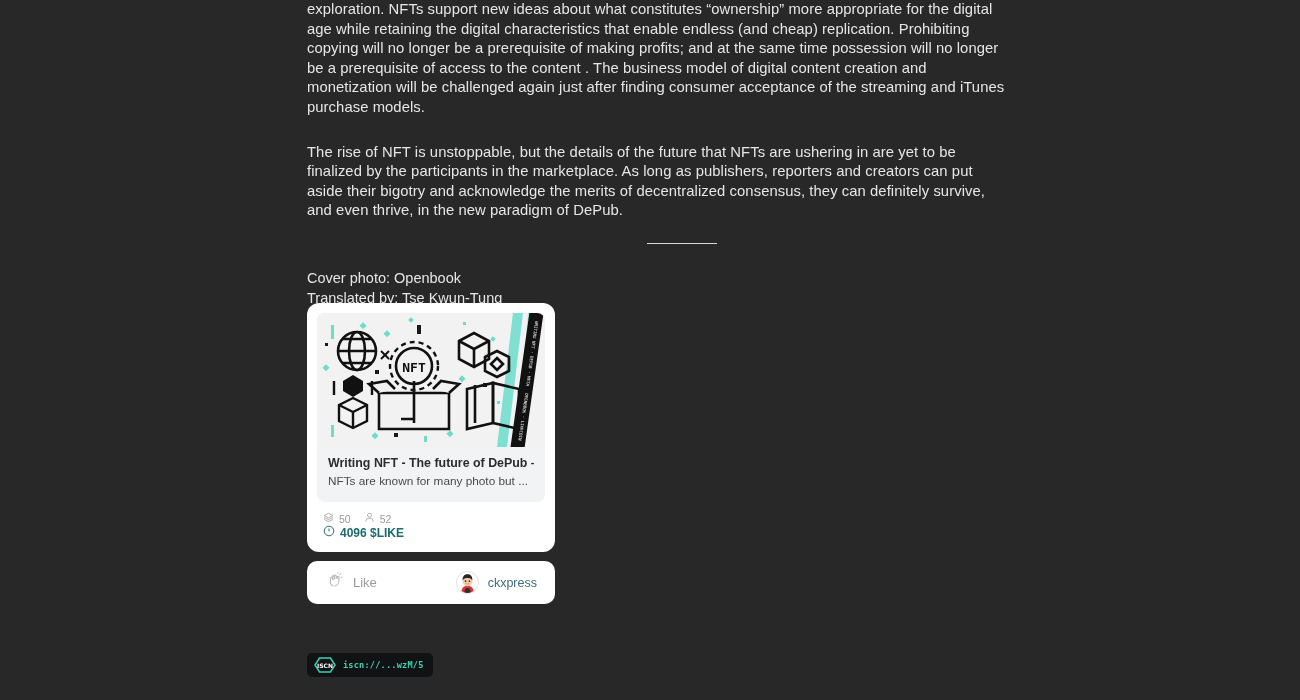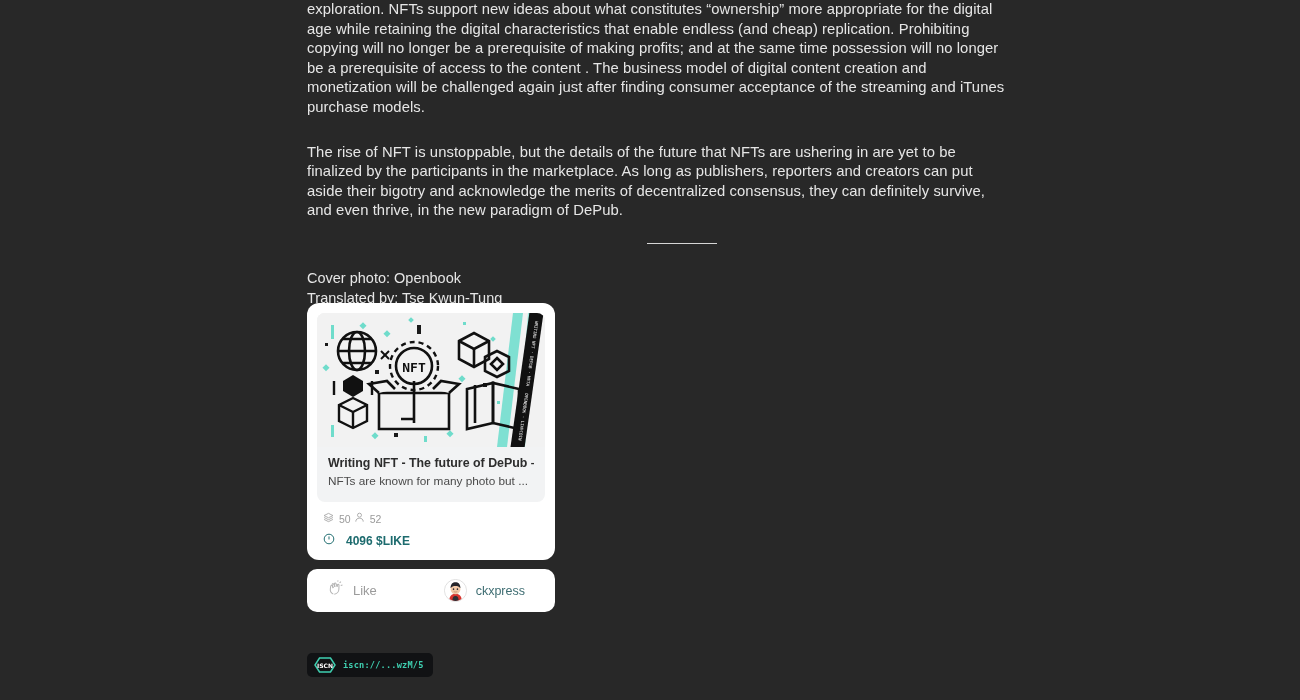--- a/index.html
+++ b/index.html
@@ -109,34 +109,33 @@
     margin-top: 9px;
     padding: 0 4px 0 6px;
     display: flex;
     align-items: flex-start;
     justify-content: space-between;
   }
   .meta-left { padding-top: 1px; }
   .stat-row {
     display: flex;
     align-items: center;
-    gap: 3px;
+    gap: 13px;
   }
   .stat {
     display: flex;
     align-items: center;
     gap: 5px;
     font-size: 10.5px;
     color: #9a9a9a;
   }
   .like-row {
     display: flex;
     align-items: center;
-    gap: 11px;
-    margin-top: 8px;
+    gap: 5px;
     font-size: 12px;
     font-weight: bold;
     color: #1d6b6e;
   }
   .collect-btn {
     background: #a8e8dc;
     border: none;
     border-radius: 6px;
     display: flex;
     align-items: center;
@@ -152,21 +151,21 @@
   }
 
   .like-bar {
     margin-top: 9px;
     background: #ffffff;
     border-radius: 10px;
     height: 43px;
     display: flex;
     align-items: center;
     justify-content: space-between;
-    padding: 0 30px 0 20px;
+    padding: 0 18px 0 20px;
     box-sizing: border-box;
   }
   .like-btn {
     display: flex;
     align-items: center;
     gap: 9px;
     cursor: pointer;
   }
   .like-btn-label {
     font-size: 13px;

